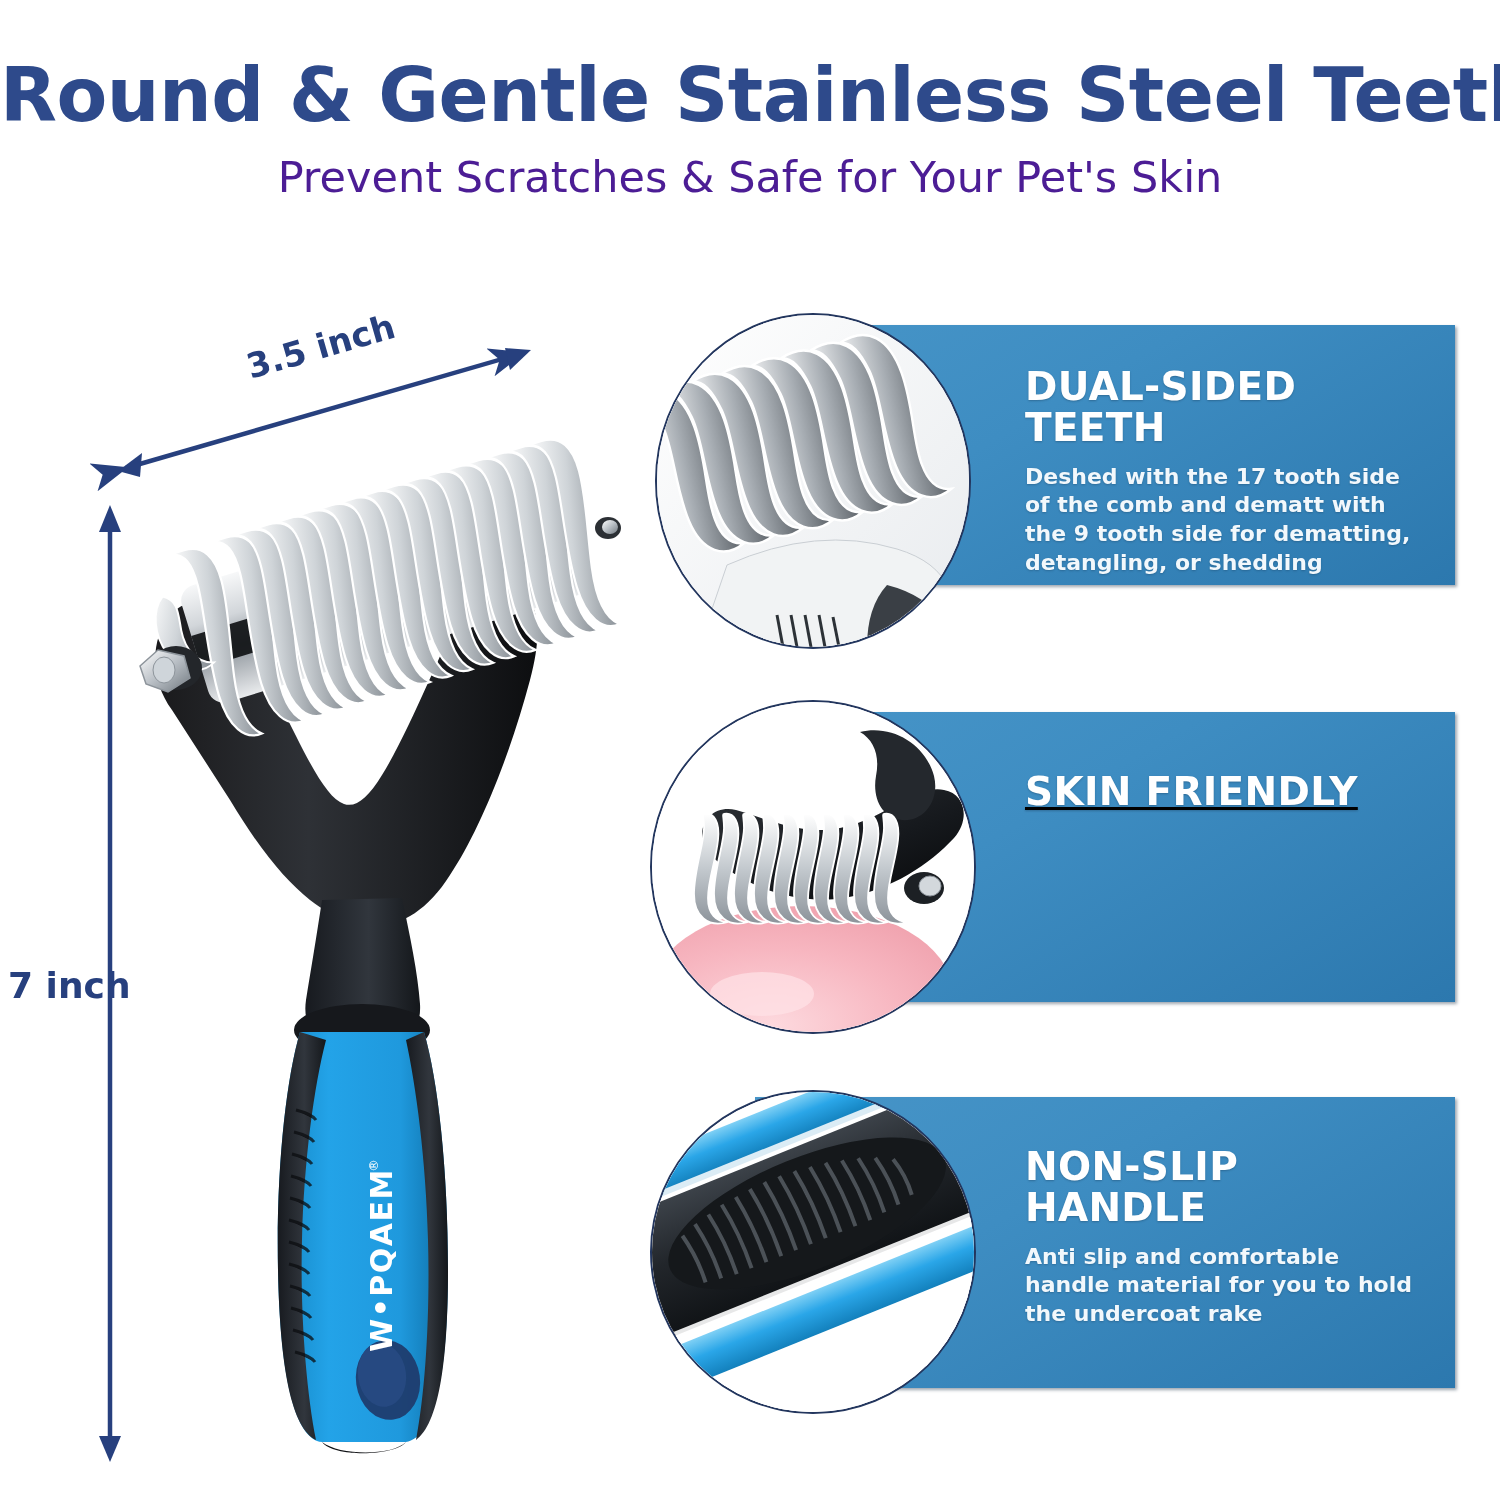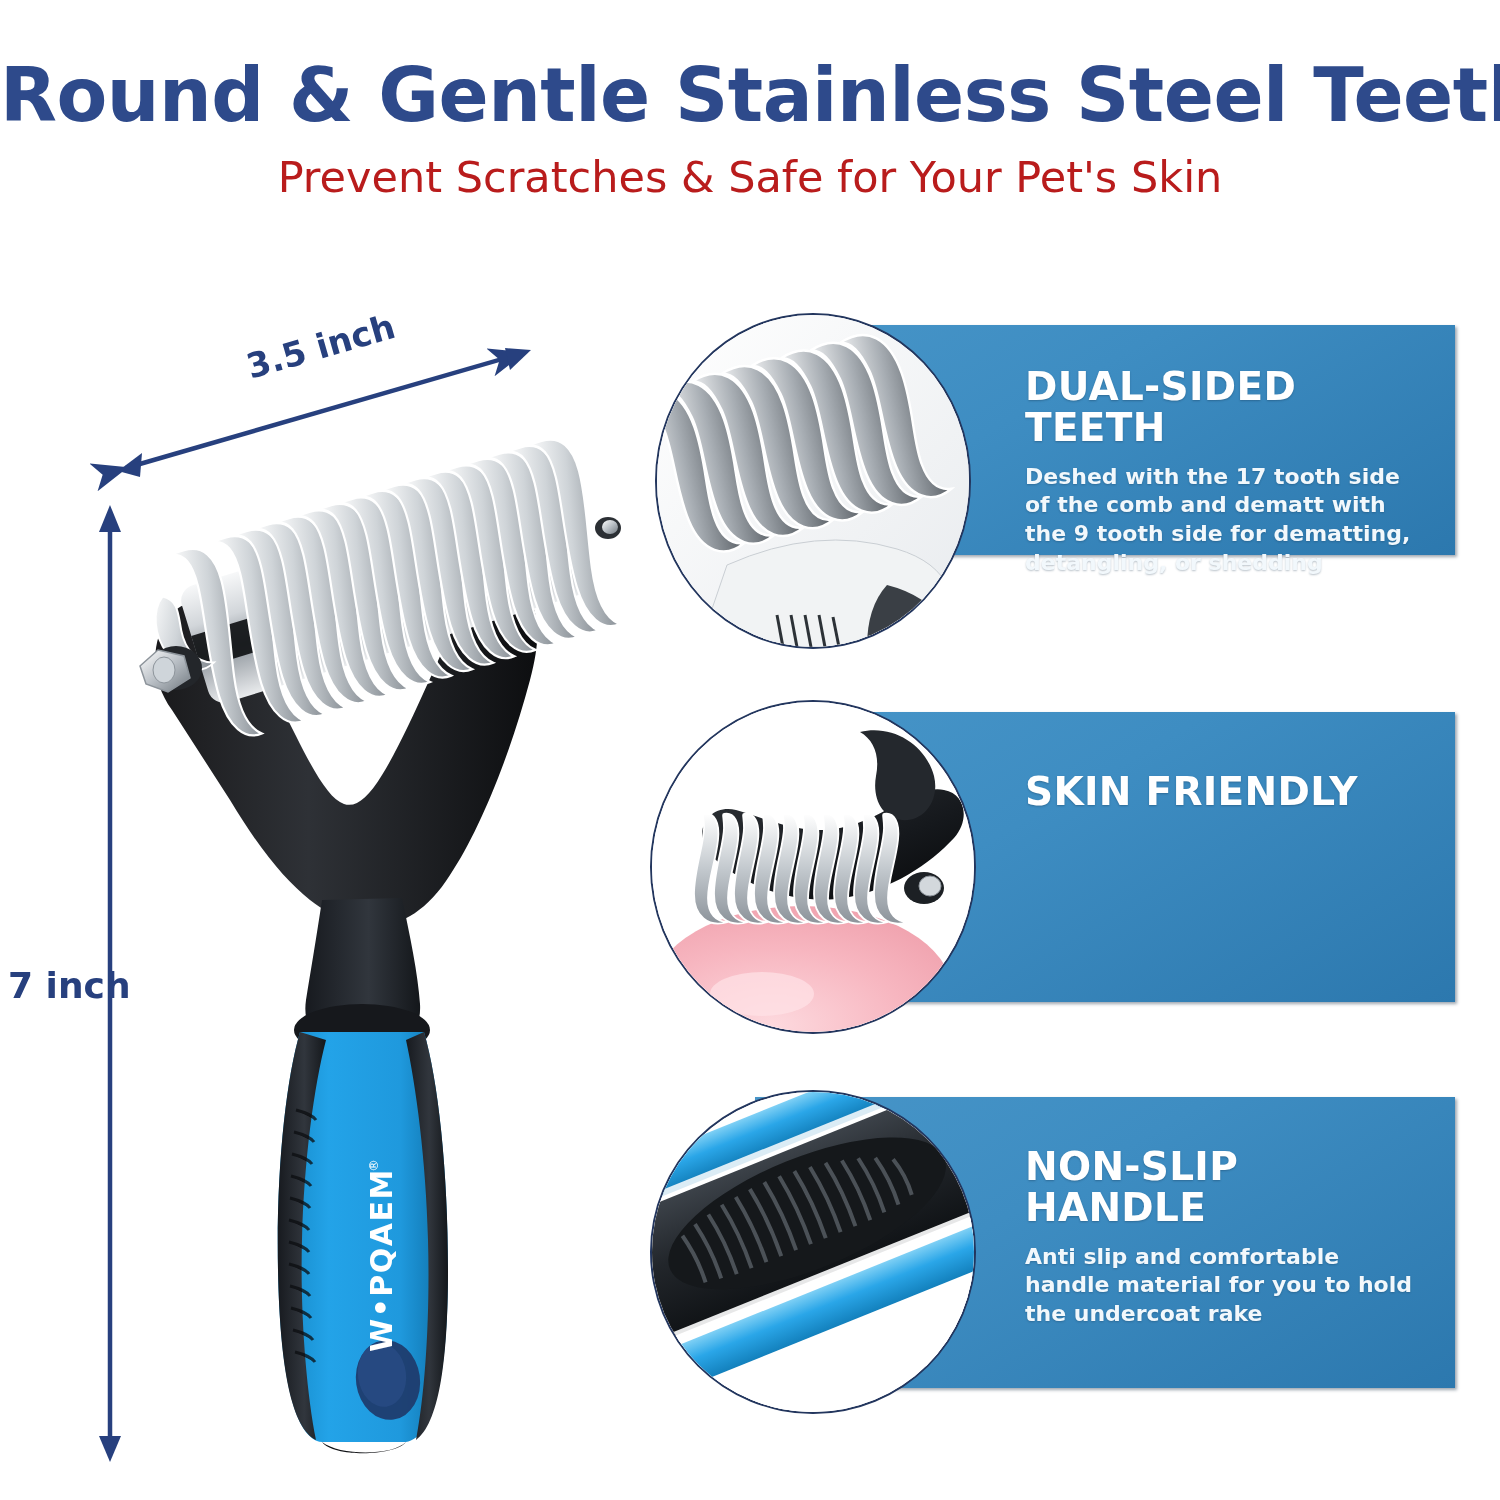--- a/index.html
+++ b/index.html
@@ -12,55 +12,55 @@
 
   
   .headline{
     position:absolute;left:0;top:52px;width:1500px;text-align:center;
     font-size:74px;font-weight:bold;letter-spacing:-0.5px;
     color:#2E4A8B;font-family:"DejaVu Sans", sans-serif;
     white-space:nowrap;
   }
   .subhead{
     position:absolute;left:0;top:152px;width:1500px;text-align:center;
-    font-size:43px;font-weight:400;color:#b91c1c;
+    font-size:43px;font-weight:400;color:#4c1d95;
     font-family:"DejaVu Sans", sans-serif;white-space:nowrap;
   }
 
   
   .dim-label{
     position:absolute;color:#27407E;font-weight:bold;
     font-family:"DejaVu Sans", sans-serif;white-space:nowrap;
   }
   #dim-w-label{left:242px;top:348px;font-size:34px;transform:rotate(-16deg);transform-origin:left top;}
   #dim-h-label{left:8px;top:965px;font-size:36px;}
 
   
   .panel{
     position:absolute;left:755px;width:700px;
     background:linear-gradient(150deg,#4795C8 0%,#3E8DC2 38%,#2C78AE 100%);
     box-shadow:2px 2px 3px rgba(40,60,80,.45);
   }
-  #panel-1{top:325px;height:230px;}
+  #panel-1{top:325px;height:260px;}
   #panel-2{top:712px;height:290px;}
   #panel-3{top:1097px;height:291px;}
 
   .panel-text{position:absolute;left:270px;right:30px;}
   .panel-title{
     font-size:39px;font-weight:bold;color:#ffffff;letter-spacing:.3px;
     font-family:"DejaVu Sans", sans-serif;line-height:1.05;
     text-shadow:0 1px 2px rgba(20,50,75,.35);
   }
   .panel-body{
     margin-top:14px;font-size:22px;font-weight:bold;color:#F2F8FC;
     font-family:"DejaVu Sans", sans-serif;line-height:1.30;
     text-shadow:0 1px 2px rgba(20,50,75,.30);
   }
   #panel-1 .panel-text{top:42px;}
-  #panel-2 .panel-text{top:60px;}
+  #panel-2 .panel-text{top:60px;text-decoration:underline;}
   #panel-3 .panel-text{top:50px;}
 
   
   .inset{
     position:absolute;border-radius:50%;overflow:hidden;
     border:2px solid #23365E;background:#fff;
   }
   #inset-1{left:655px;top:313px;width:312px;height:332px;}
   #inset-2{left:650px;top:700px;width:322px;height:330px;}
   #inset-3{left:650px;top:1090px;width:322px;height:320px;}

